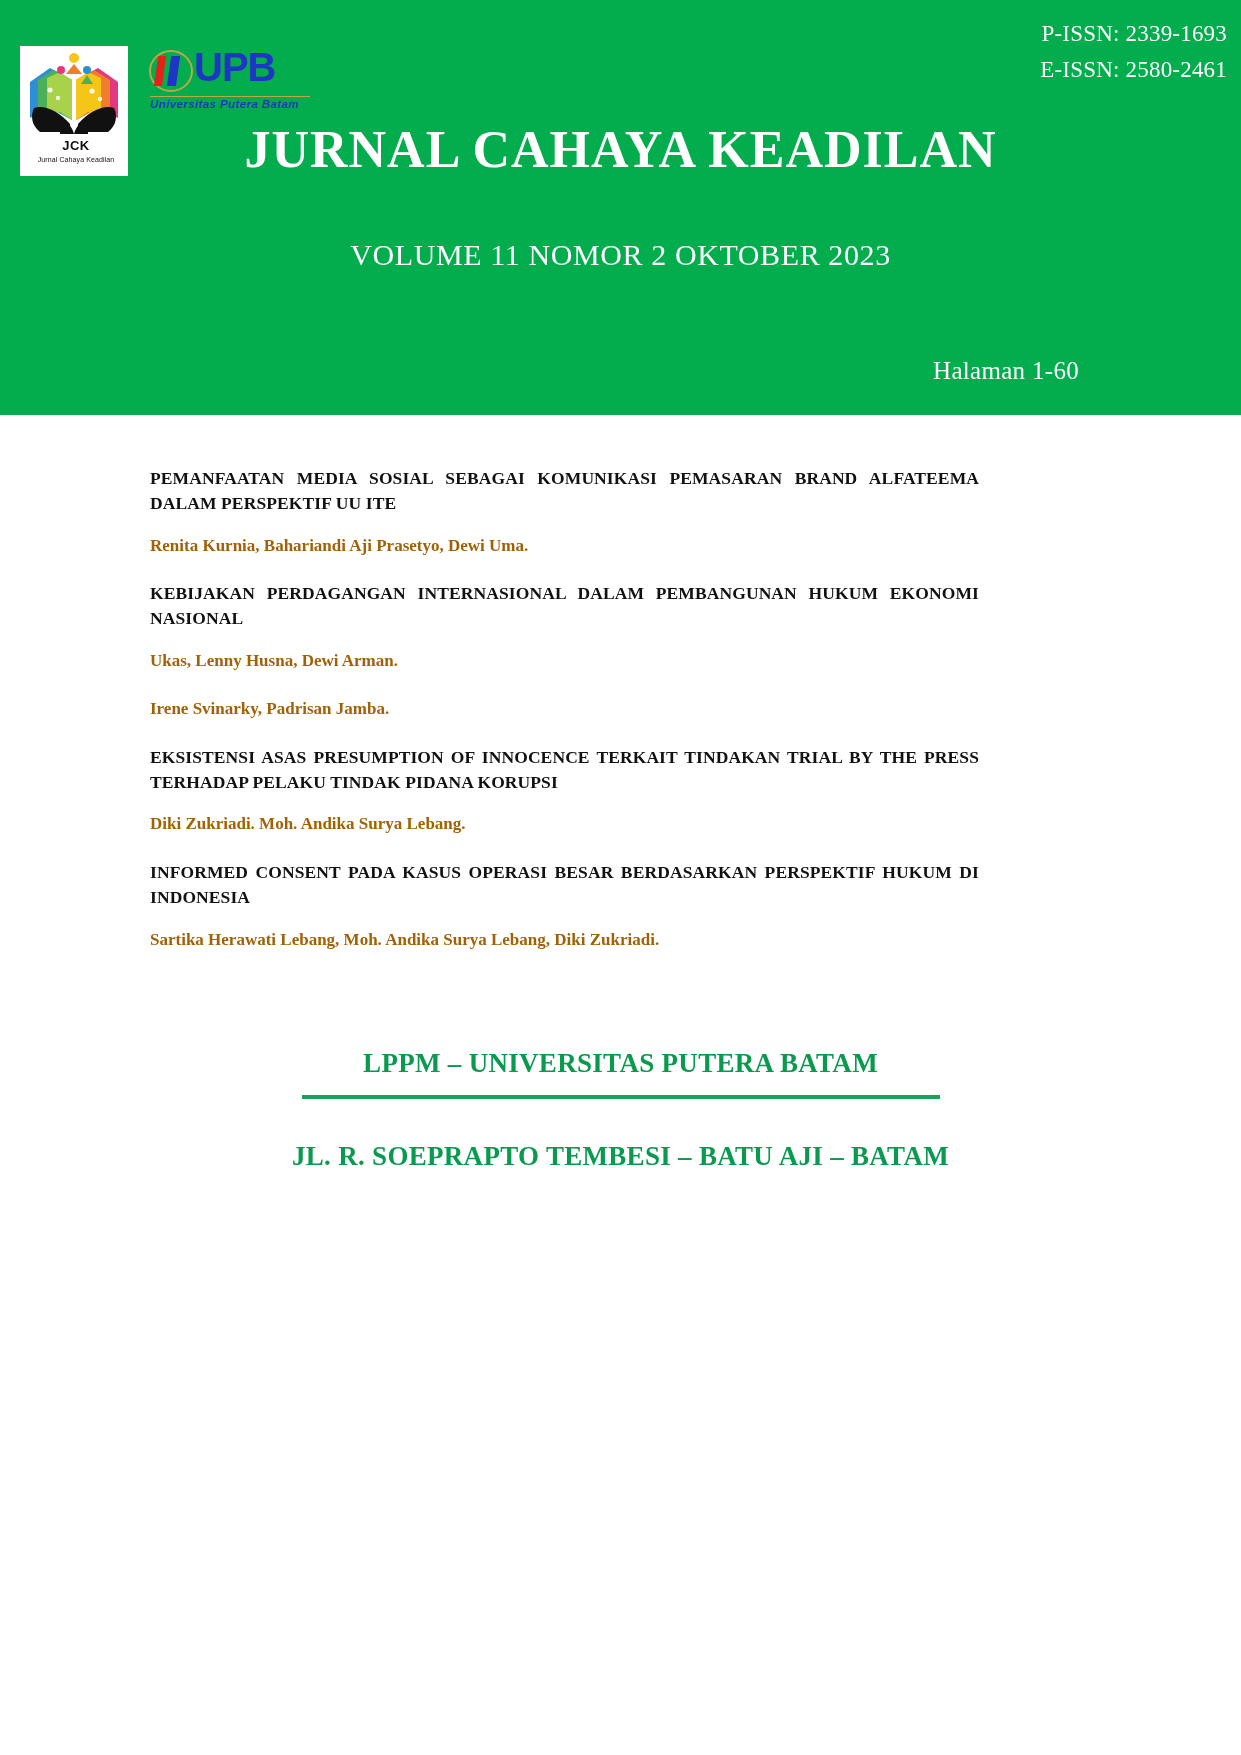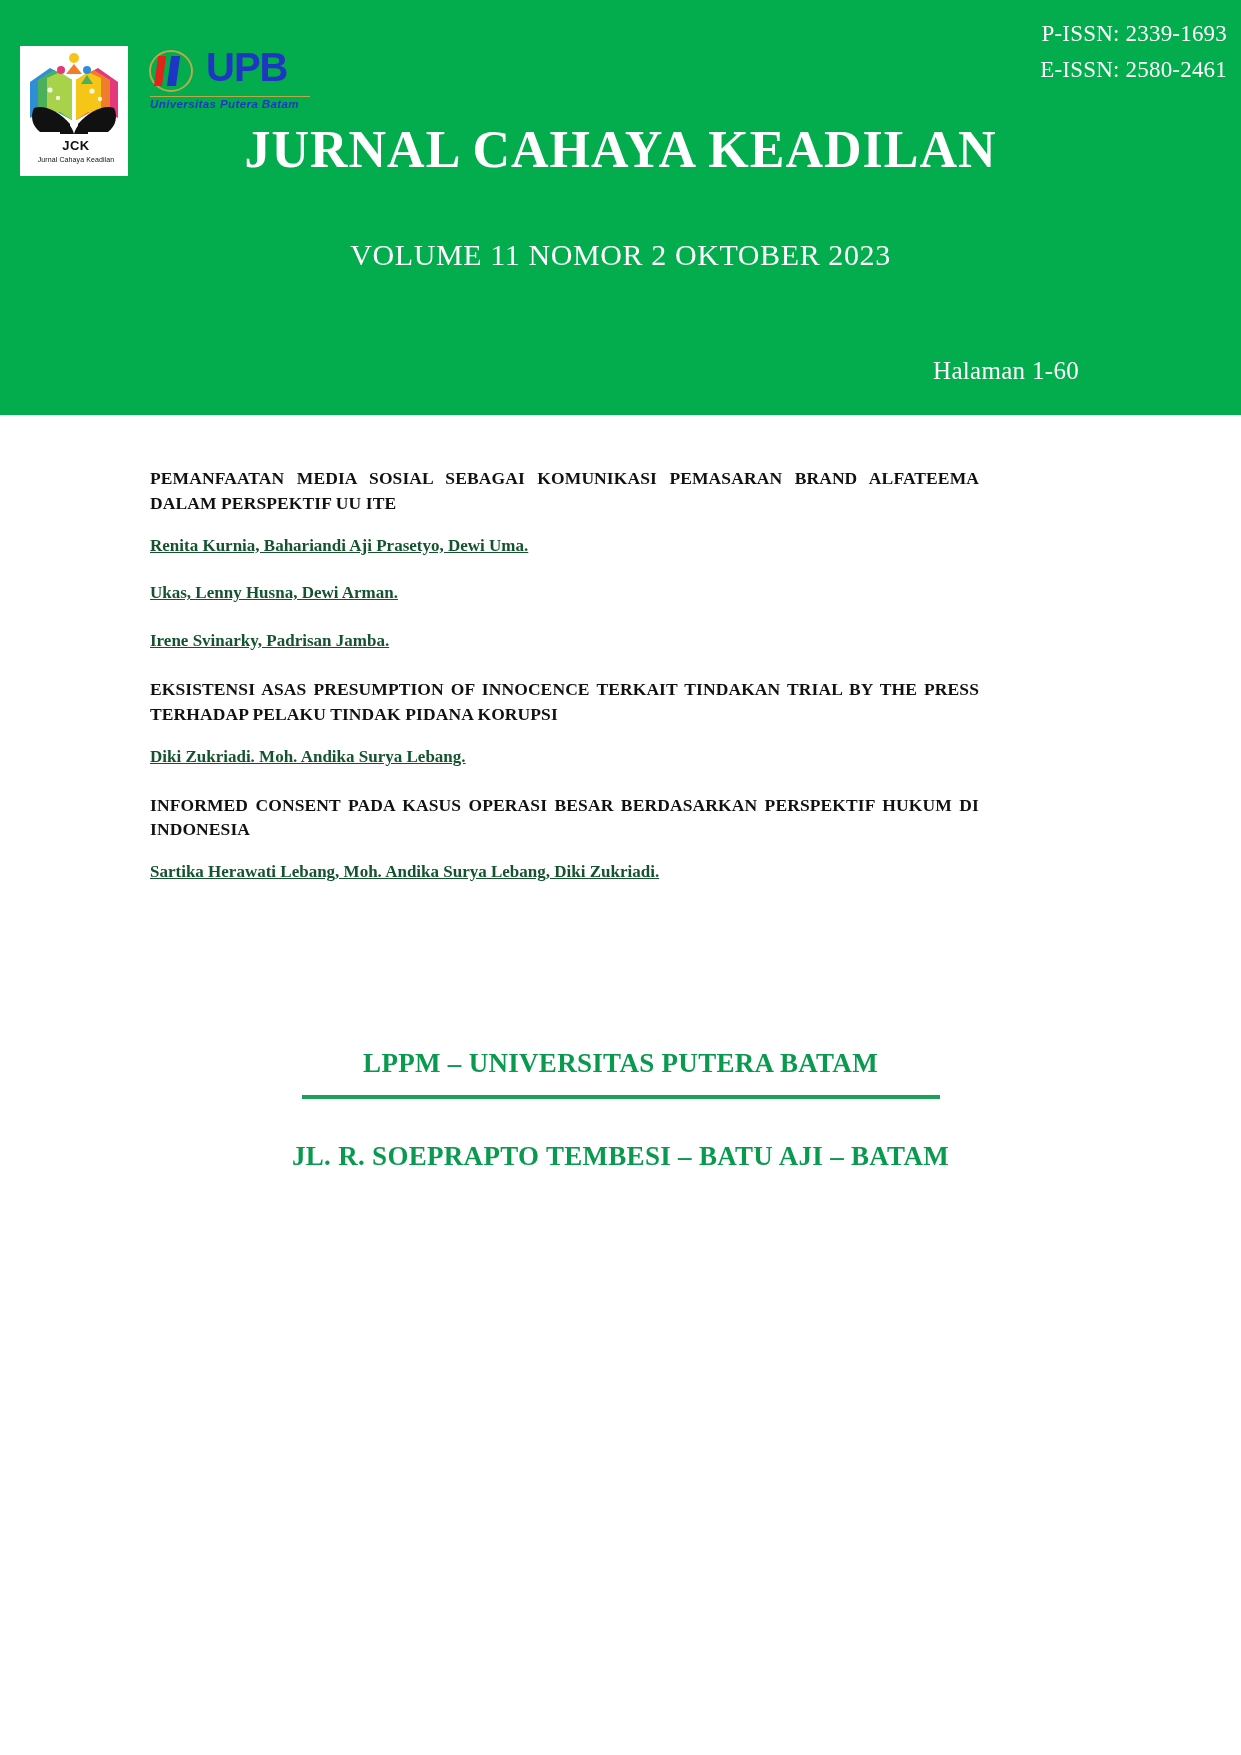--- a/index.html
+++ b/index.html
@@ -80,21 +80,20 @@
   #upb-word {
     position: absolute;
     left: 46px;
     top: -3px;
     font-family: "Liberation Sans", "DejaVu Sans", sans-serif;
     font-size: 40px;
     font-weight: bold;
     color: #1f35c4;
     letter-spacing: -1px;
     line-height: 1;
-    margin-left: 12px;
   }
   #upb-rule {
     position: absolute;
     left: 2px;
     top: 46px;
     width: 160px;
     height: 1px;
     background: #b9a94a;
   }
   #upb-sub {
@@ -157,22 +156,21 @@
     text-align-last: left;
     line-height: 1.42;
     letter-spacing: .1px;
     color: #111111;
   }
   .article-authors {
     margin: 18px 0 0 0;
     font-size: 17px;
     font-weight: bold;
     line-height: 1.4;
-    color: #14532d;
-    text-decoration: underline;
+    color: #a16207;
   }
 
   
   #publisher-block {
     position: absolute;
     left: 0;
     top: 1048px;
     width: 1241px;
     text-align: center;
   }
@@ -256,20 +254,21 @@
 </div>
 
 <div id="article-list">
 
   <div class="article-entry">
     <p class="article-title">PEMANFAATAN MEDIA SOSIAL SEBAGAI KOMUNIKASI PEMASARAN BRAND ALFATEEMA DALAM PERSPEKTIF UU ITE</p>
     <p class="article-authors">Renita Kurnia, Bahariandi Aji Prasetyo, Dewi Uma.</p>
   </div>
 
   <div class="article-entry">
+    <p class="article-title">KEBIJAKAN PERDAGANGAN INTERNASIONAL DALAM PEMBANGUNAN HUKUM EKONOMI NASIONAL</p>
     <p class="article-authors">Ukas, Lenny Husna, Dewi Arman.</p>
   </div>
 
   <div class="article-entry">
     <p class="article-authors">Irene Svinarky, Padrisan Jamba.</p>
   </div>
 
   <div class="article-entry">
     <p class="article-title">EKSISTENSI ASAS PRESUMPTION OF INNOCENCE TERKAIT TINDAKAN TRIAL BY THE PRESS TERHADAP PELAKU TINDAK PIDANA KORUPSI</p>
     <p class="article-authors">Diki Zukriadi. Moh. Andika Surya Lebang.</p>

